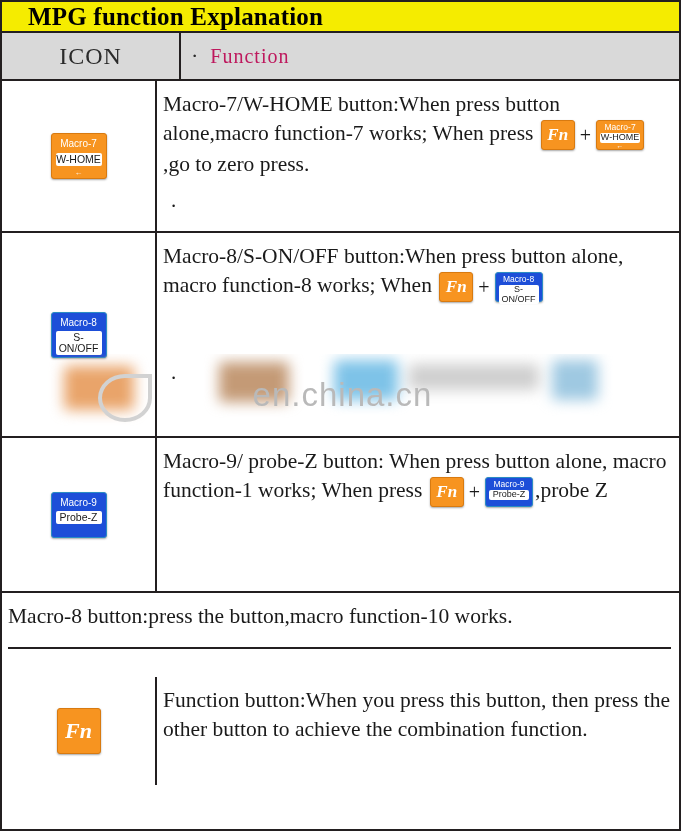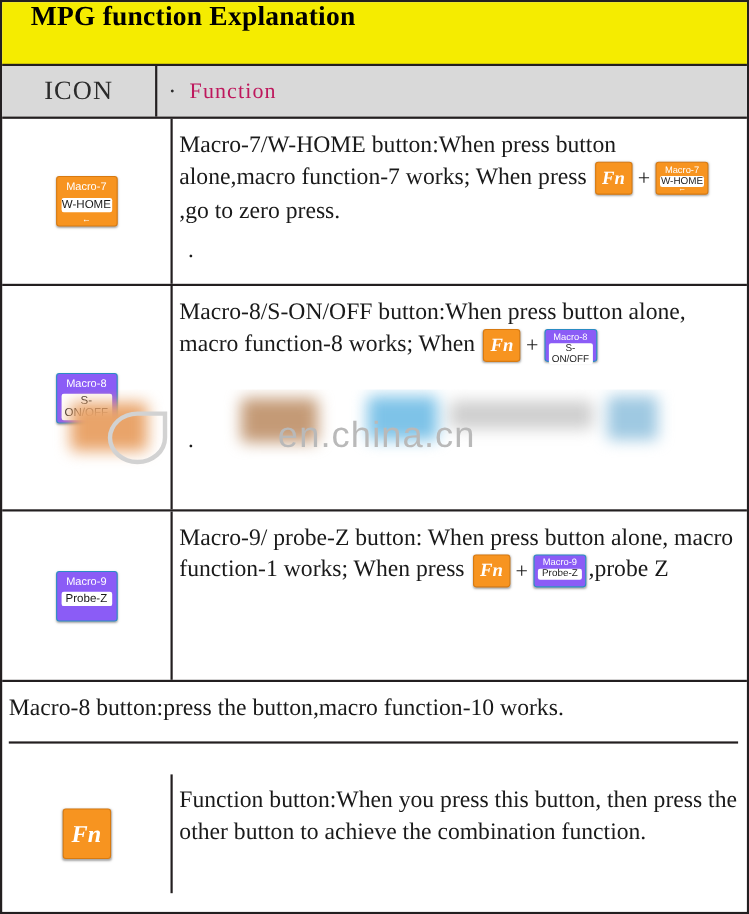--- a/index.html
+++ b/index.html
@@ -18,46 +18,46 @@
   .page {
     position: relative;
     width: 681px;
     height: 831px;
     box-sizing: border-box;
     border: 2px solid #231f20;
     background: #ffffff;
   }
   
   .title-bar {
-    height: 58px;
+    height: 31px;
     background: #f5ec00;
     border-bottom: 2px solid #231f20;
     display: flex;
-    align-items: flex-start;
+    align-items: center;
     box-sizing: border-box;
   }
   .title-text {
     font-family: "Liberation Serif", serif;
     font-weight: bold;
     font-size: 25px;
     letter-spacing: 0.2px;
     padding-left: 26px;
     color: #000000;
     white-space: nowrap;
   }
   
   .hdr-row {
     display: flex;
     height: 48px;
     background: #d9d9d9;
     border-bottom: 2px solid #231f20;
     box-sizing: border-box;
   }
   .hdr-icon {
-    width: 141px;
+    width: 179px;
     border-right: 2px solid #231f20;
     display: flex;
     align-items: center;
     justify-content: center;
     box-sizing: border-box;
   }
   .hdr-icon span {
     font-size: 24px;
     letter-spacing: 1px;
     color: #2b2b2b;
@@ -126,21 +126,21 @@
     position: relative;
   }
   
   .key-big {
     width: 56px;
     height: 46px;
     padding-top: 5px;
     font-size: 10px;
   }
   .key-orange { background: #f79420; border: 1px solid #d87a10; }
-  .key-blue   { background: #8b5cf6; border: 1px solid #2a8cc4; }
+  .key-blue   { background: #1d4ed8; border: 1px solid #2a8cc4; }
   .key-big .l1 { display: block; font-size: 10px; font-weight: normal; }
   .key-big .l2 {
     display: block;
     margin: 3px 4px 0 4px;
     background: #ffffff;
     color: #1a1a1a;
     border-radius: 2px;
     font-size: 10.5px;
     padding: 1px 0;
   }

